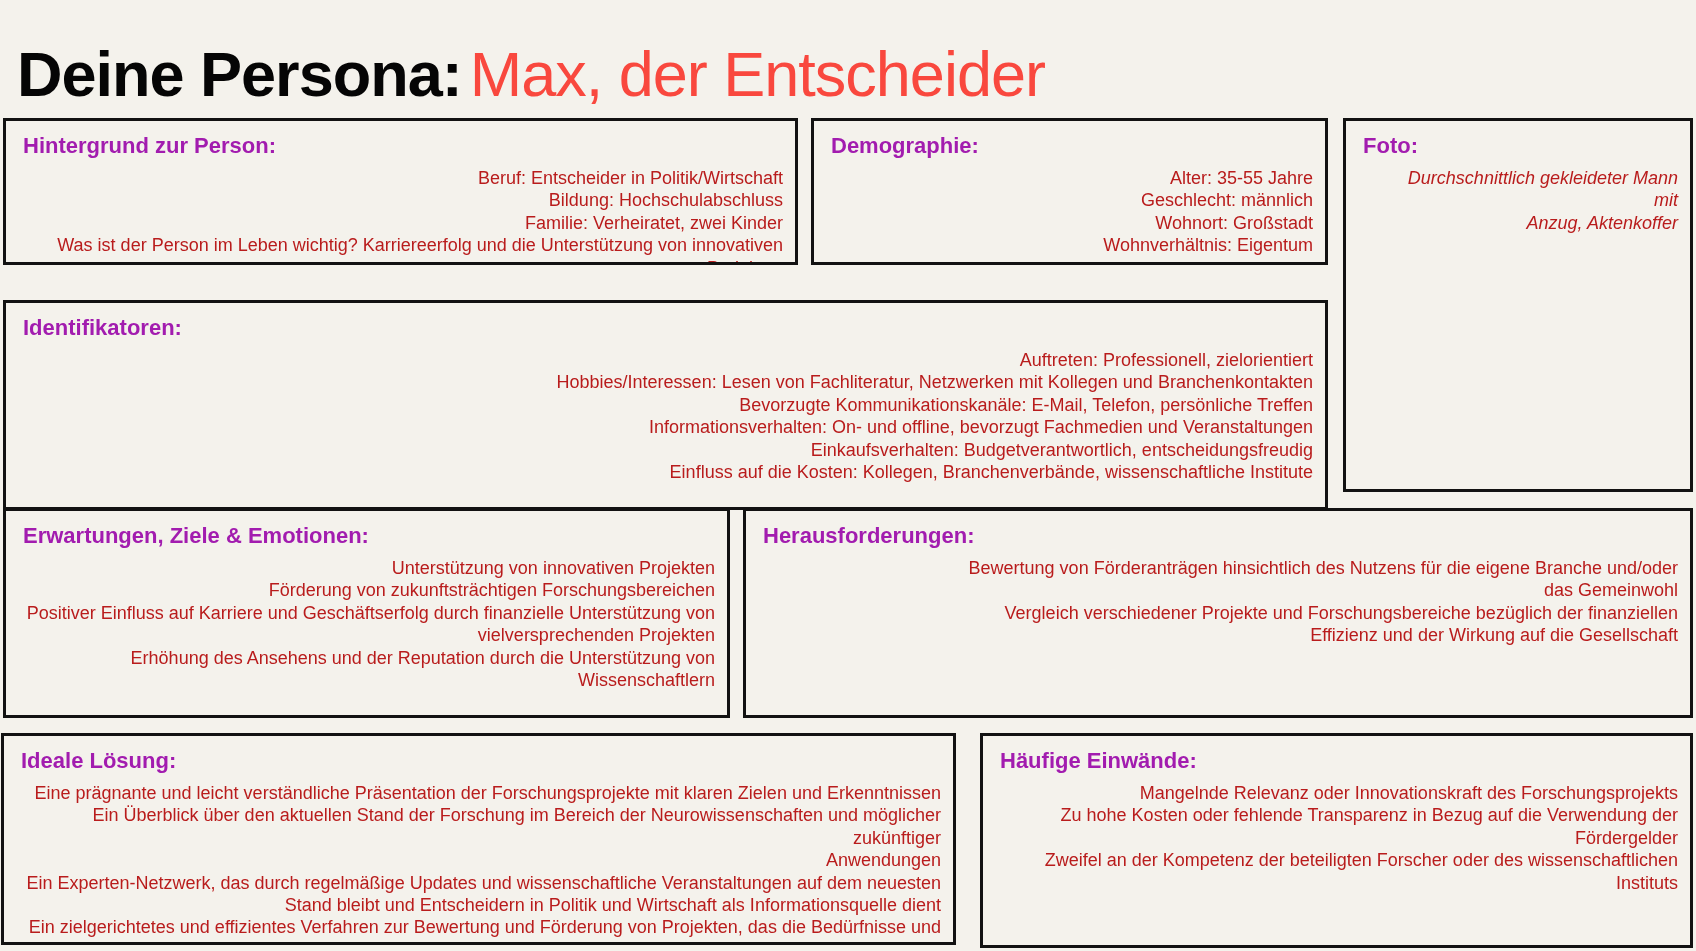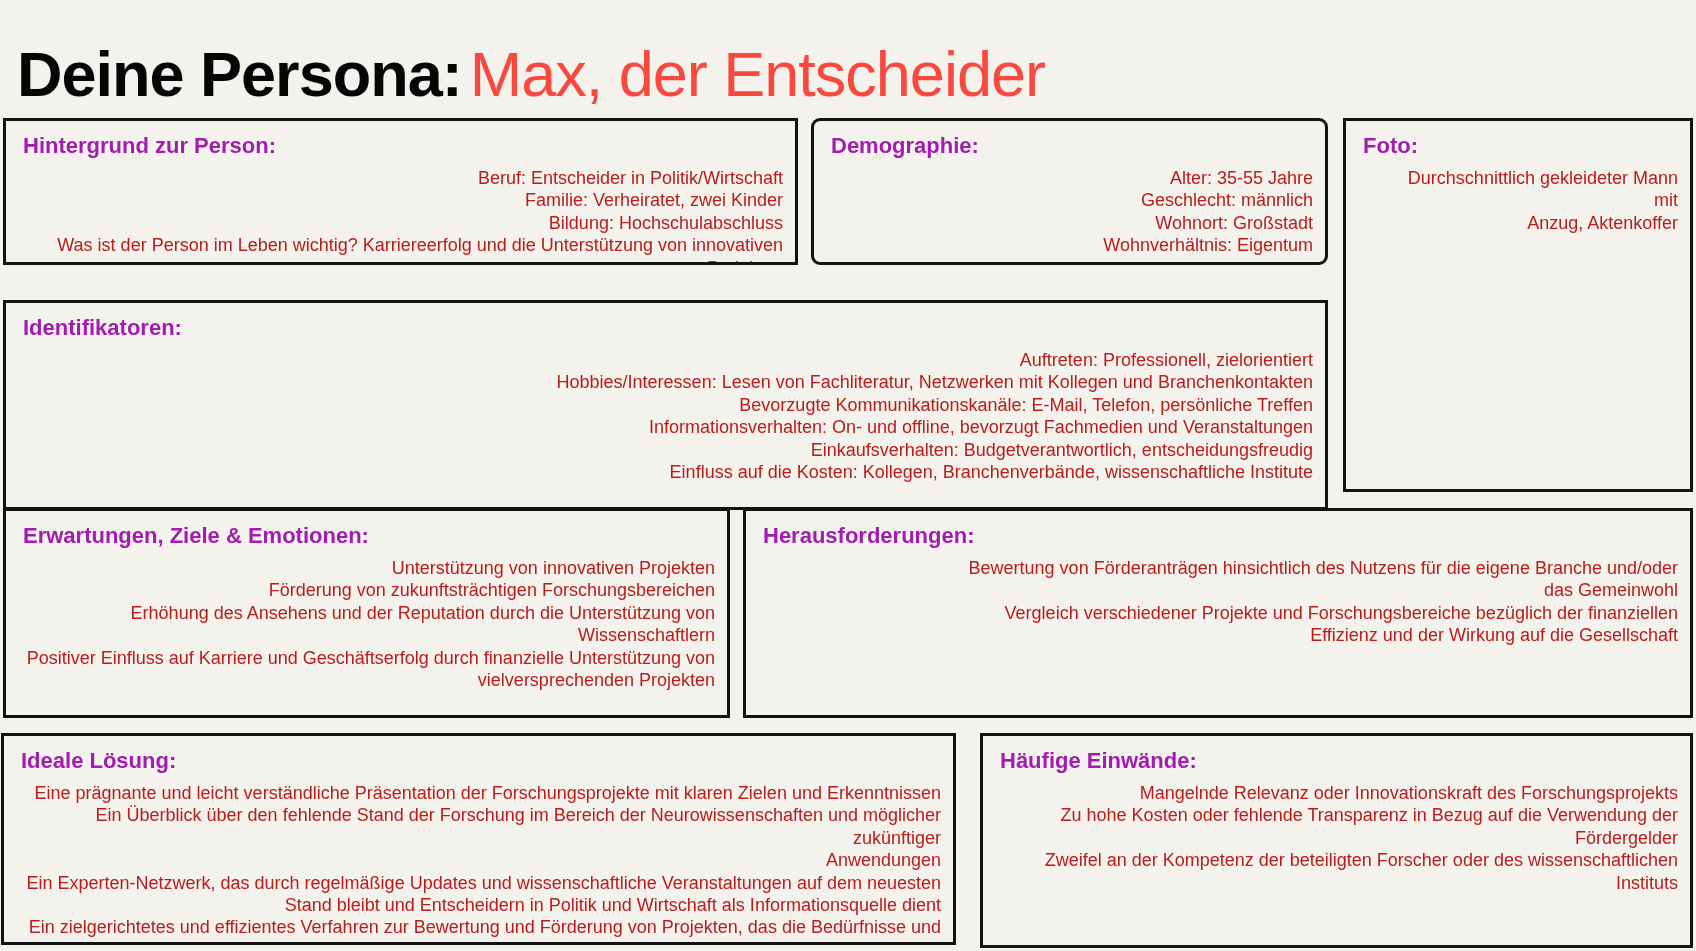--- a/index.html
+++ b/index.html
@@ -50,46 +50,46 @@
   .box .body {
     margin: 0 12px 0 19px;
   }
   .line {
     color: #b91c1c;
     font-size: 18px;
     line-height: 22.4px;
     white-space: pre-line;
     text-align: right;
   }
-  .box-foto .body { margin-left: 36px; }
+  .box-foto .body { margin-left: 36px; font-style: italic; }
 
   .box-hintergrund     { left: 3px;    top: 118px; width: 795px; height: 147px; }
-  .box-demographie     { left: 811px;  top: 118px; width: 517px; height: 147px; border-radius: 9px; }
+  .box-demographie     { left: 811px;  top: 118px; width: 517px; height: 147px; }
   .box-foto            { left: 1343px; top: 118px; width: 350px; height: 374px; }
   .box-identifikatoren { left: 3px;    top: 300px; width: 1325px; height: 210px; }
   .box-erwartungen     { left: 3px;    top: 508px; width: 727px; height: 210px; }
   .box-herausforderungen { left: 743px; top: 508px; width: 950px; height: 210px; }
   .box-ideale          { left: 1px;    top: 733px; width: 955px; height: 212px; }
   .box-einwaende       { left: 980px;  top: 733px; width: 713px; height: 215px; }
 </style>
 </head>
 <body>
 
 <div class="canvas">
 
   <h1 class="page-title">
     <span class="t-black">Deine Persona:</span><span class="t-red">Max, der Entscheider</span>
   </h1>
 
   <section class="box box-hintergrund">
     <h2>Hintergrund zur Person:</h2>
     <div class="body">
       <div class="line">Beruf: Entscheider in Politik/Wirtschaft</div>
+      <div class="line">Bildung: Hochschulabschluss</div>
       <div class="line">Familie: Verheiratet, zwei Kinder</div>
-      <div class="line">Bildung: Hochschulabschluss</div>
       <div class="line">Was ist der Person im Leben wichtig? Karriereerfolg und die Unterstützung von innovativen
 Projekten</div>
     </div>
   </section>
 
   <section class="box box-demographie">
     <h2>Demographie:</h2>
     <div class="body">
       <div class="line">Alter: 35-55 Jahre</div>
       <div class="line">Geschlecht: männlich</div>
@@ -116,42 +116,42 @@
       <div class="line">Einkaufsverhalten: Budgetverantwortlich, entscheidungsfreudig</div>
       <div class="line">Einfluss auf die Kosten: Kollegen, Branchenverbände, wissenschaftliche Institute</div>
     </div>
   </section>
 
   <section class="box box-erwartungen">
     <h2>Erwartungen, Ziele &amp; Emotionen:</h2>
     <div class="body">
       <div class="line">Unterstützung von innovativen Projekten</div>
       <div class="line">Förderung von zukunftsträchtigen Forschungsbereichen</div>
+      <div class="line">Positiver Einfluss auf Karriere und Geschäftserfolg durch finanzielle Unterstützung von
+vielversprechenden Projekten</div>
       <div class="line">Erhöhung des Ansehens und der Reputation durch die Unterstützung von
 Wissenschaftlern</div>
-      <div class="line">Positiver Einfluss auf Karriere und Geschäftserfolg durch finanzielle Unterstützung von
-vielversprechenden Projekten</div>
     </div>
   </section>
 
   <section class="box box-herausforderungen">
     <h2>Herausforderungen:</h2>
     <div class="body">
       <div class="line">Bewertung von Förderanträgen hinsichtlich des Nutzens für die eigene Branche und/oder
 das Gemeinwohl</div>
       <div class="line">Vergleich verschiedener Projekte und Forschungsbereiche bezüglich der finanziellen
 Effizienz und der Wirkung auf die Gesellschaft</div>
     </div>
   </section>
 
   <section class="box box-ideale">
     <h2>Ideale Lösung:</h2>
     <div class="body">
       <div class="line">Eine prägnante und leicht verständliche Präsentation der Forschungsprojekte mit klaren Zielen und Erkenntnissen</div>
-      <div class="line">Ein Überblick über den fehlende Stand der Forschung im Bereich der Neurowissenschaften und möglicher zukünftiger
+      <div class="line">Ein Überblick über den aktuellen Stand der Forschung im Bereich der Neurowissenschaften und möglicher zukünftiger
 Anwendungen</div>
       <div class="line">Ein Experten-Netzwerk, das durch regelmäßige Updates und wissenschaftliche Veranstaltungen auf dem neuesten
 Stand bleibt und Entscheidern in Politik und Wirtschaft als Informationsquelle dient</div>
       <div class="line">Ein zielgerichtetes und effizientes Verfahren zur Bewertung und Förderung von Projekten, das die Bedürfnisse und
 Anforderungen der Zielgruppe berücksichtigt</div>
     </div>
   </section>
 
   <section class="box box-einwaende">
     <h2>Häufige Einwände:</h2>

